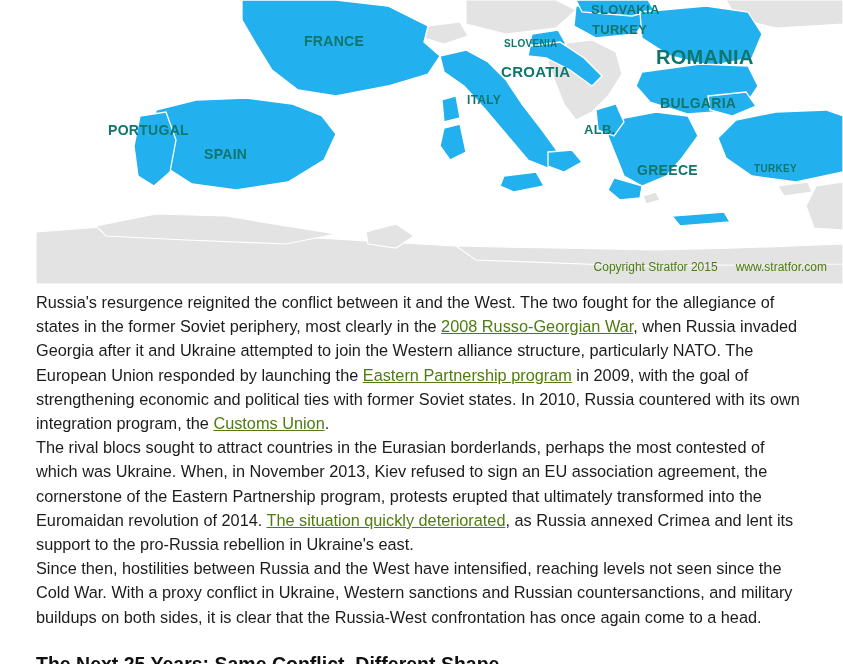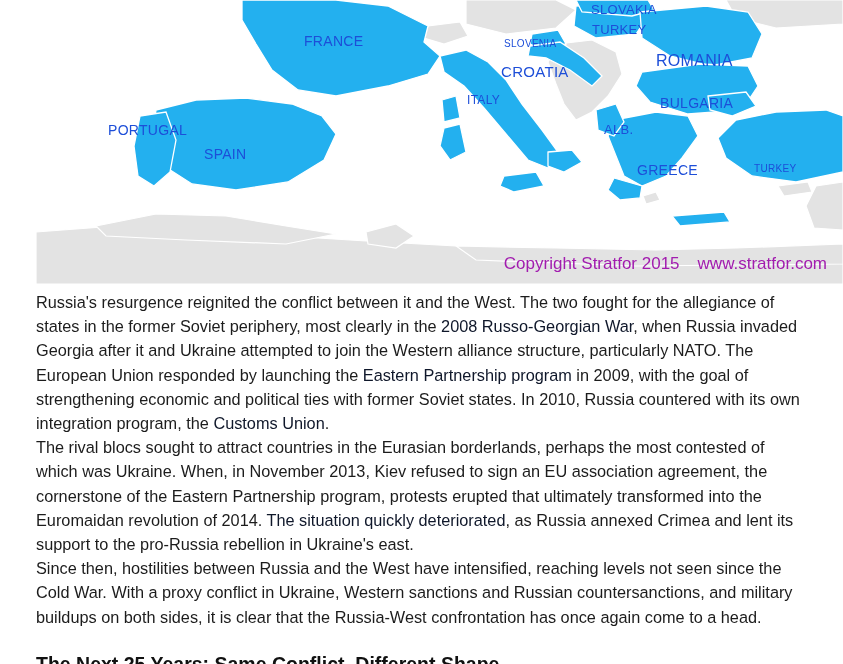--- a/index.html
+++ b/index.html
@@ -37,31 +37,31 @@
     background: #ffffff;
   }
   .map-svg {
     display: block;
     width: 807px;
     height: 284px;
   }
   .map-label {
     position: absolute;
     font-family: "Liberation Sans", sans-serif;
-    font-weight: normal;
-    color: #1d4ed8;
+    font-weight: bold;
+    color: #0f766e;
     letter-spacing: 0.3px;
     white-space: nowrap;
   }
   .copyright {
     position: absolute;
     right: 16px;
     bottom: 10px;
-    font-size: 17px;
-    color: #a21caf;
+    font-size: 12px;
+    color: #4d7c0f;
     font-family: "Liberation Sans", sans-serif;
     white-space: nowrap;
   }
   .copyright .url {
     margin-left: 18px;
   }
 
   
   .content {
     position: absolute;
@@ -71,21 +71,22 @@
   }
   p.para {
     margin: 0;
     font-size: 16.3px;
     line-height: 24.2px;
     color: #1c1c1c;
     text-align: left;
     font-family: "Liberation Sans", sans-serif;
   }
   a.doclink {
-    color: #0f172a;
+    color: #4d7c0f;
+    text-decoration: underline;
     cursor: pointer;
   }
   h2.heading {
     margin: 22px 0 0 0;
     font-size: 19.5px;
     line-height: 26px;
     font-weight: bold;
     color: #111111;
     font-family: "Liberation Sans", sans-serif;
   }
@@ -167,25 +168,25 @@
           <path d="M700,120 L740,112 L790,110 L807,116 L807,172 L760,182 L716,176 L690,158 L682,138 Z"></path>
 
           <path d="M672,96 L710,92 L720,106 L696,116 L674,110 Z"></path>
         </g>
       </svg>
 
       <div class="map-label" style="left:555px; top:2px; font-size:13px;">SLOVAKIA</div>
       <div class="map-label" style="left:556px; top:22px; font-size:13px;">TURKEY</div>
       <div class="map-label" style="left:268px; top:33px; font-size:14px;">FRANCE</div>
       <div class="map-label" style="left:468px; top:38px; font-size:10px;">SLOVENIA</div>
-      <div class="map-label" style="left:620px; top:52px; font-size:16px;">ROMANIA</div>
+      <div class="map-label" style="left:620px; top:46px; font-size:20px;">ROMANIA</div>
       <div class="map-label" style="left:465px; top:63px; font-size:15px;">CROATIA</div>
       <div class="map-label" style="left:431px; top:93px; font-size:12px;">ITALY</div>
       <div class="map-label" style="left:624px; top:95px; font-size:14px;">BULGARIA</div>
-      <div class="map-label" style="left:548px; top:122px; font-size:13px;margin-left:20px;">ALB.</div>
+      <div class="map-label" style="left:548px; top:122px; font-size:13px;">ALB.</div>
       <div class="map-label" style="left:72px; top:122px; font-size:14px;">PORTUGAL</div>
       <div class="map-label" style="left:168px; top:146px; font-size:14px;">SPAIN</div>
       <div class="map-label" style="left:601px; top:162px; font-size:14px;">GREECE</div>
       <div class="map-label" style="left:718px; top:163px; font-size:10px;">TURKEY</div>
 
       <div class="copyright">
         <span>Copyright Stratfor 2015</span><span class="url">www.stratfor.com</span>
       </div>
     </div>
   </div>

